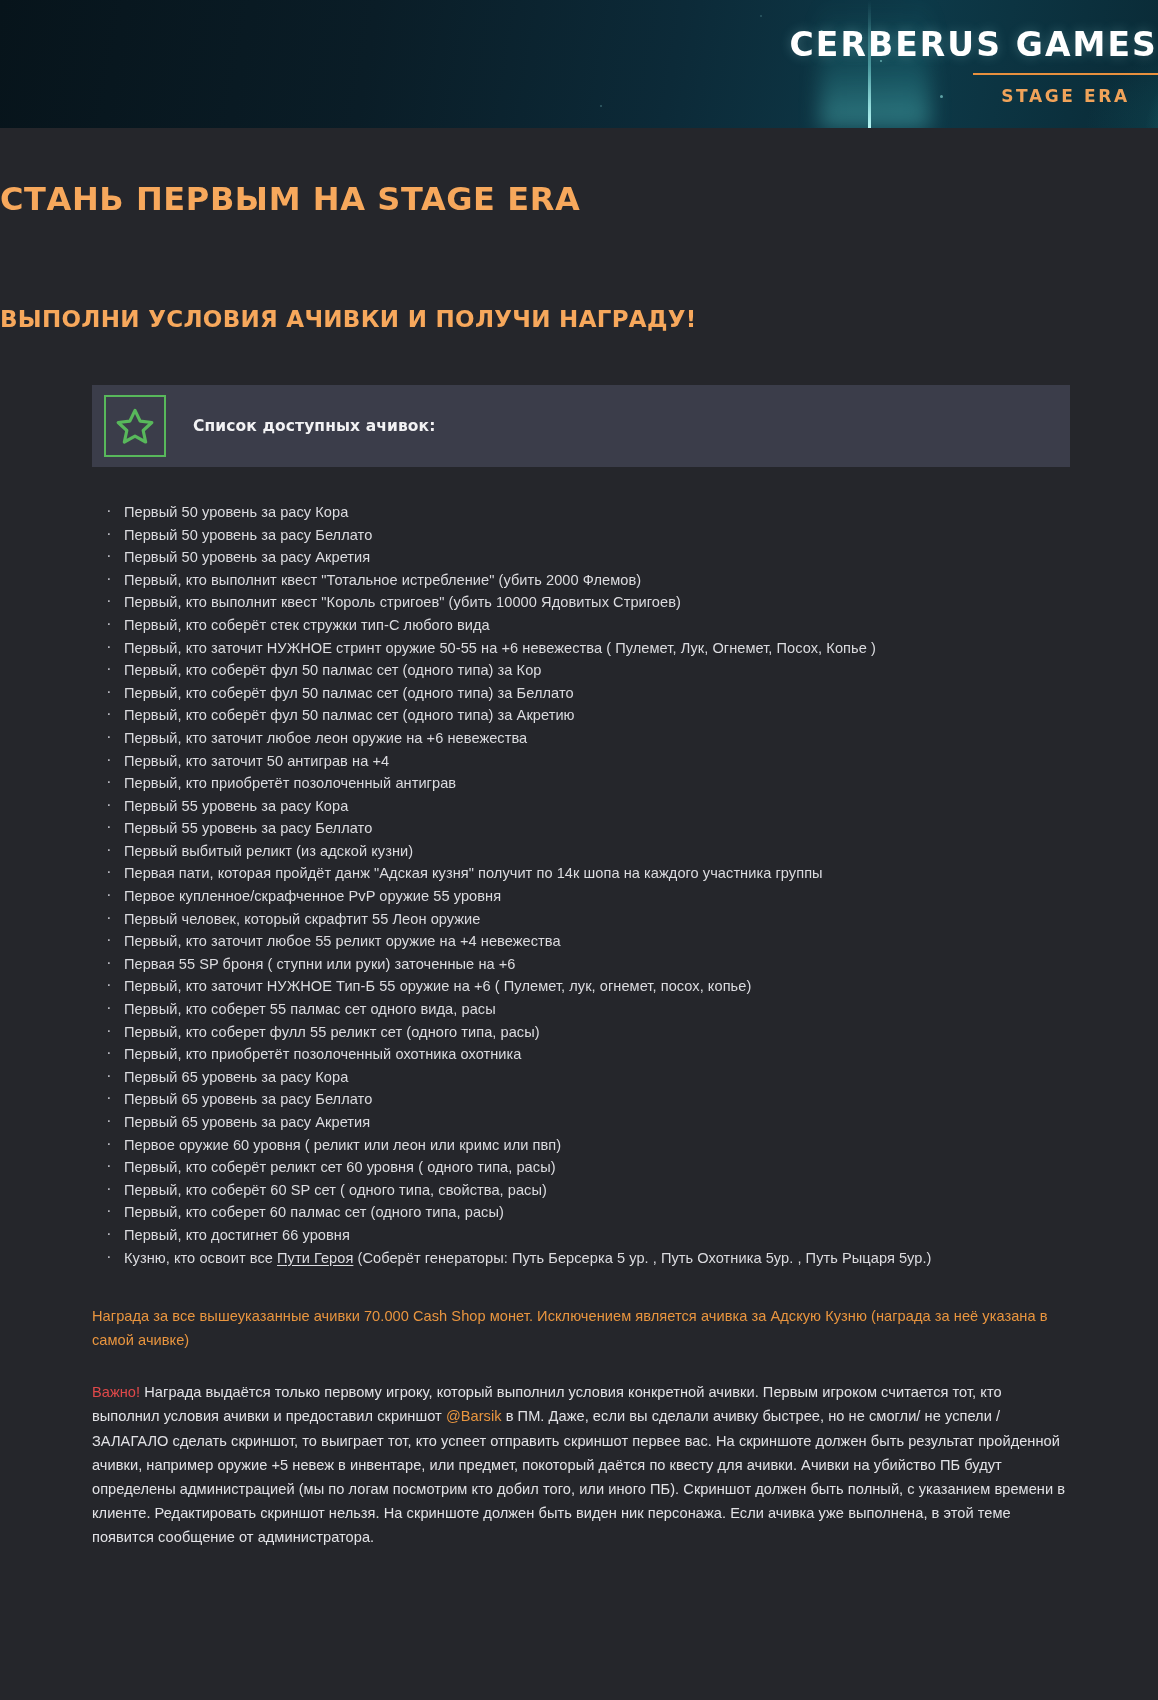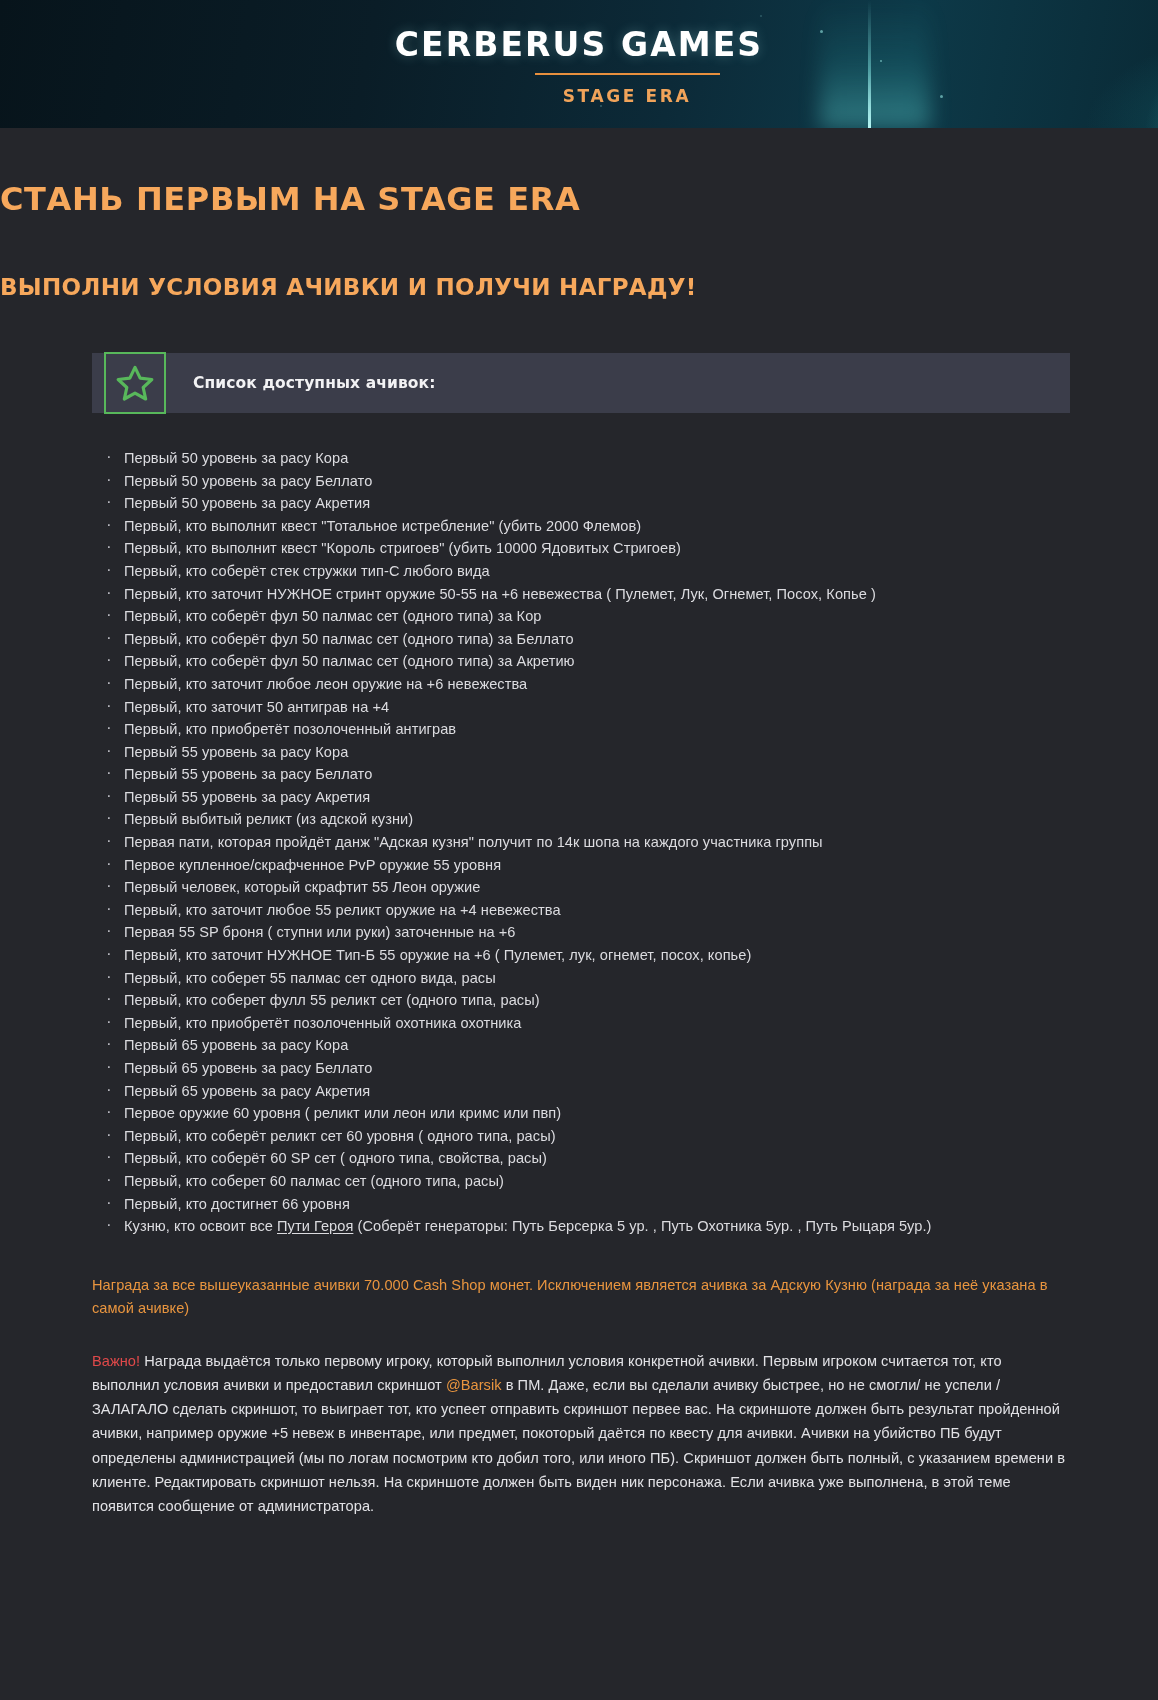--- a/index.html
+++ b/index.html
@@ -58,21 +58,21 @@
     border-radius: 50%;
     filter: blur(0.5px);
   }
   .banner-inner {
     position: relative;
     z-index: 3;
     width: 100%;
     height: 100%;
     display: flex;
     flex-direction: column;
-    align-items: center;
+    align-items: flex-end;
     justify-content: center;
     padding-top: 4px;
   }
   .brand-title {
     font-family: "DejaVu Sans", sans-serif;
     font-weight: 700;
     font-size: 33px;
     letter-spacing: 2.1px;
     color: #ffffff;
     line-height: 1;
@@ -105,34 +105,34 @@
 
   .headline-main {
     font-family: "DejaVu Sans", sans-serif;
     font-weight: 700;
     font-size: 32px;
     letter-spacing: 0.6px;
     color: #f7a85c;
     line-height: 1.2;
   }
   .headline-sub {
-    margin-top: 56px;
+    margin-top: 88px;
     font-family: "DejaVu Sans", sans-serif;
     font-weight: 700;
     font-size: 23px;
     letter-spacing: 0.3px;
     color: #f7a85c;
     line-height: 1.2;
   }
 
   
   .callout {
     margin: 51px 88px 0 92px;
     background: #3b3d4a;
-    height: 60px;
+    height: 82px;
     display: flex;
     align-items: center;
     padding-left: 12px;
   }
   .star-box {
     width: 62px;
     height: 62px;
     border: 2px solid #58b85b;
     display: flex;
     align-items: center;
@@ -244,21 +244,20 @@
       <li>Первый, кто соберёт стек стружки тип-С любого вида</li>
       <li>Первый, кто заточит НУЖНОЕ стринт оружие 50-55 на +6 невежества ( Пулемет, Лук, Огнемет, Посох, Копье )</li>
       <li>Первый, кто соберёт фул 50 палмас сет (одного типа) за Кор</li>
       <li>Первый, кто соберёт фул 50 палмас сет (одного типа) за Беллато</li>
       <li>Первый, кто соберёт фул 50 палмас сет (одного типа) за Акретию</li>
       <li>Первый, кто заточит любое леон оружие на +6 невежества</li>
       <li>Первый, кто заточит 50 антиграв на +4</li>
       <li>Первый, кто приобретёт позолоченный антиграв</li>
       <li>Первый 55 уровень за расу Кора</li>
       <li>Первый 55 уровень за расу Беллато</li>
-      <li>Первый 55 уровень за расу Акретия</li>
       <li>Первый выбитый реликт (из адской кузни)</li>
       <li>Первая пати, которая пройдёт данж "Адская кузня" получит по 14к шопа на каждого участника группы</li>
       <li>Первое купленное/скрафченное PvP оружие 55 уровня</li>
       <li>Первый человек, который скрафтит 55 Леон оружие</li>
       <li>Первый, кто заточит любое 55 реликт оружие на +4 невежества</li>
       <li>Первая 55 SP броня ( ступни или руки) заточенные на +6</li>
       <li>Первый, кто заточит НУЖНОЕ Тип-Б 55 оружие на +6 ( Пулемет, лук, огнемет, посох, копье)</li>
       <li>Первый, кто соберет 55 палмас сет одного вида, расы</li>
       <li>Первый, кто соберет фулл 55 реликт сет (одного типа, расы)</li>
       <li>Первый, кто приобретёт позолоченный охотника охотника</li>

